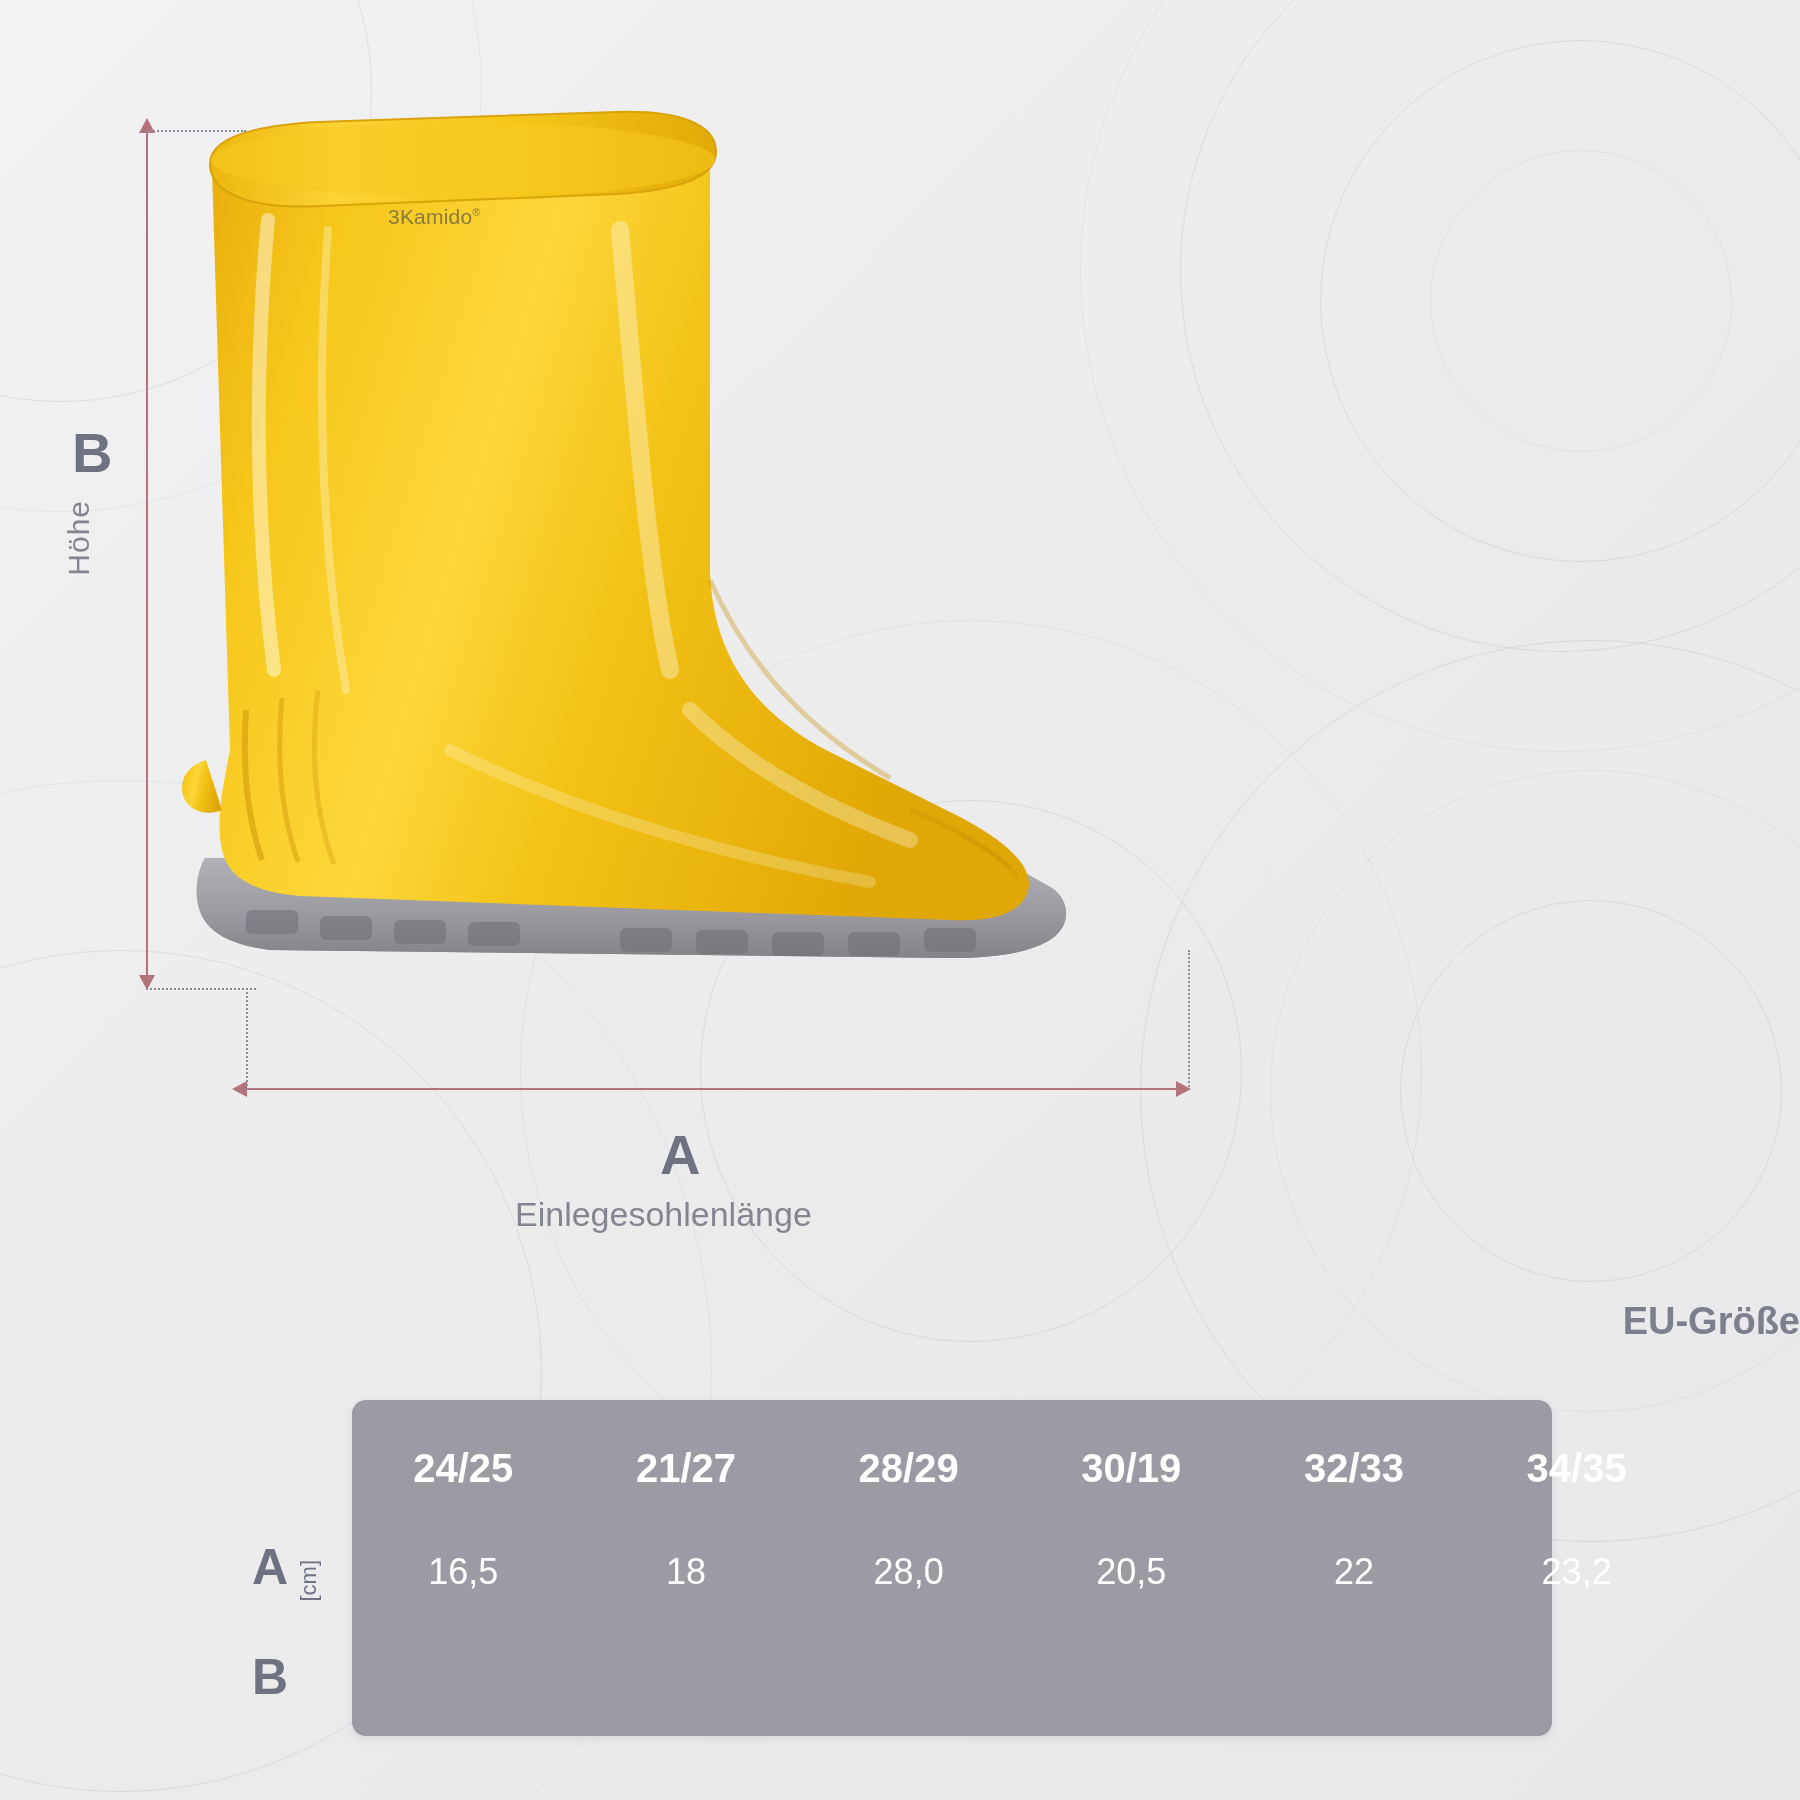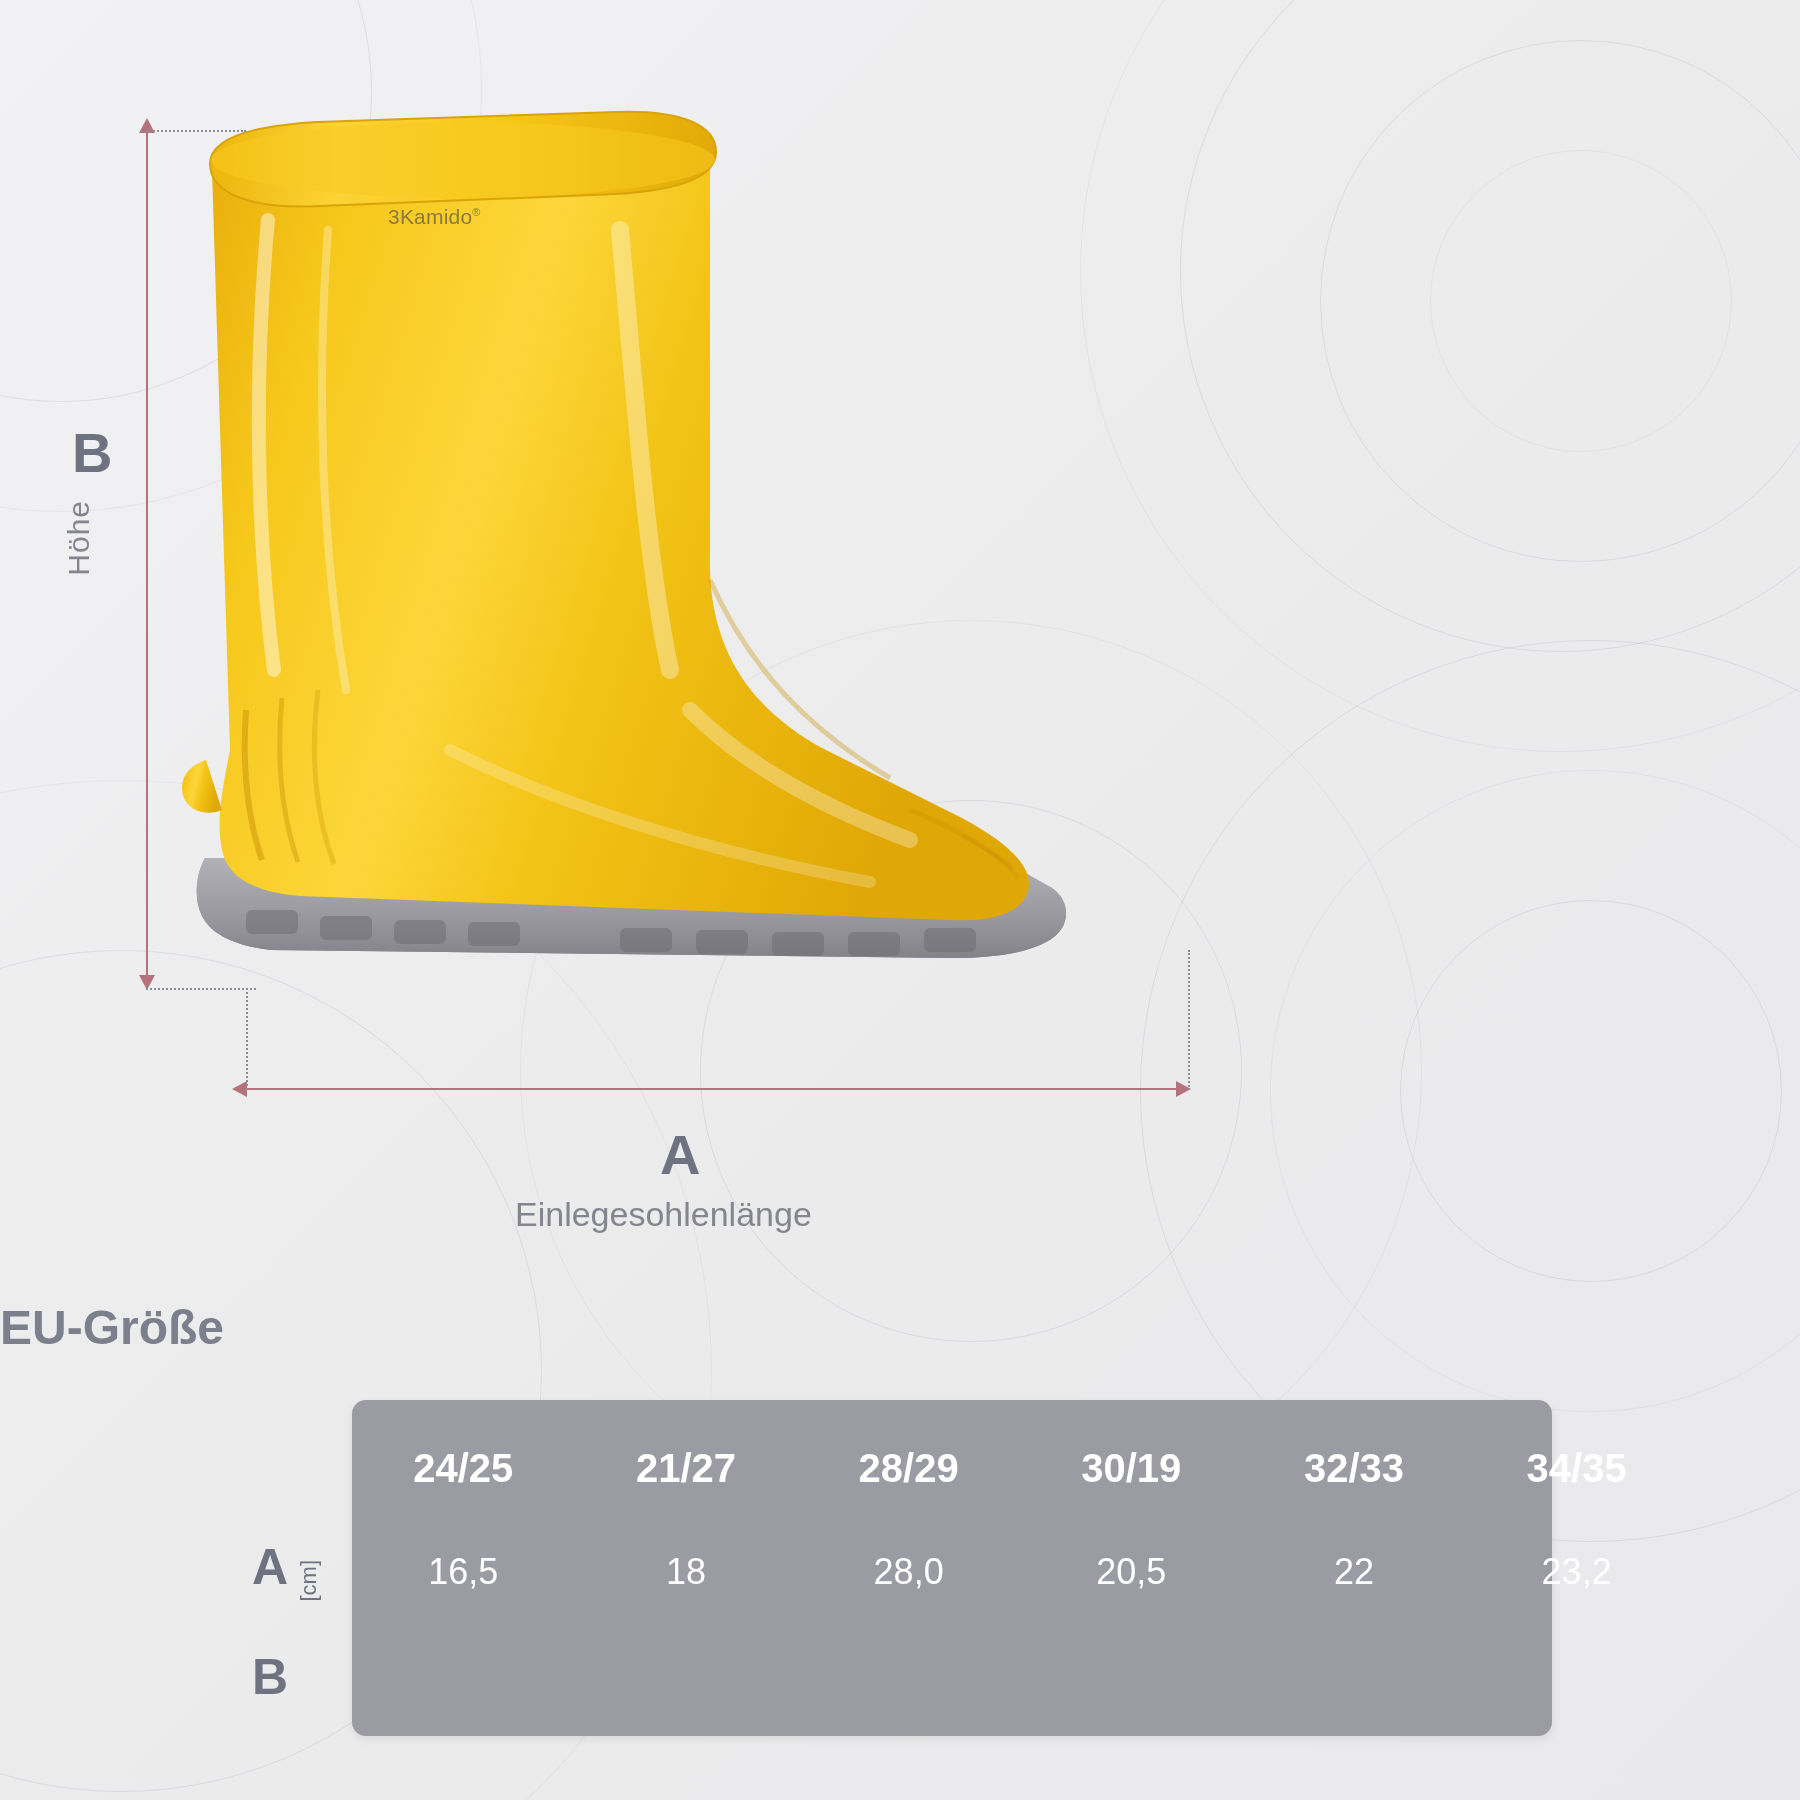--- a/index.html
+++ b/index.html
@@ -146,22 +146,22 @@
     color: #83868f;
     white-space: nowrap;
   }
 
   
   .eu-heading {
     position: absolute;
     left: 0;
     top: 1300px;
     width: 1800px;
-    text-align: left;
-    font-size: 48px;
+    text-align: right;
+    font-size: 38px;
     font-weight: bold;
     color: #7c7f8c;
   }
   .table-panel {
     position: absolute;
     left: 352px;
     top: 1400px;
     width: 1200px;
     height: 336px;
     background: #9b9ba3;

